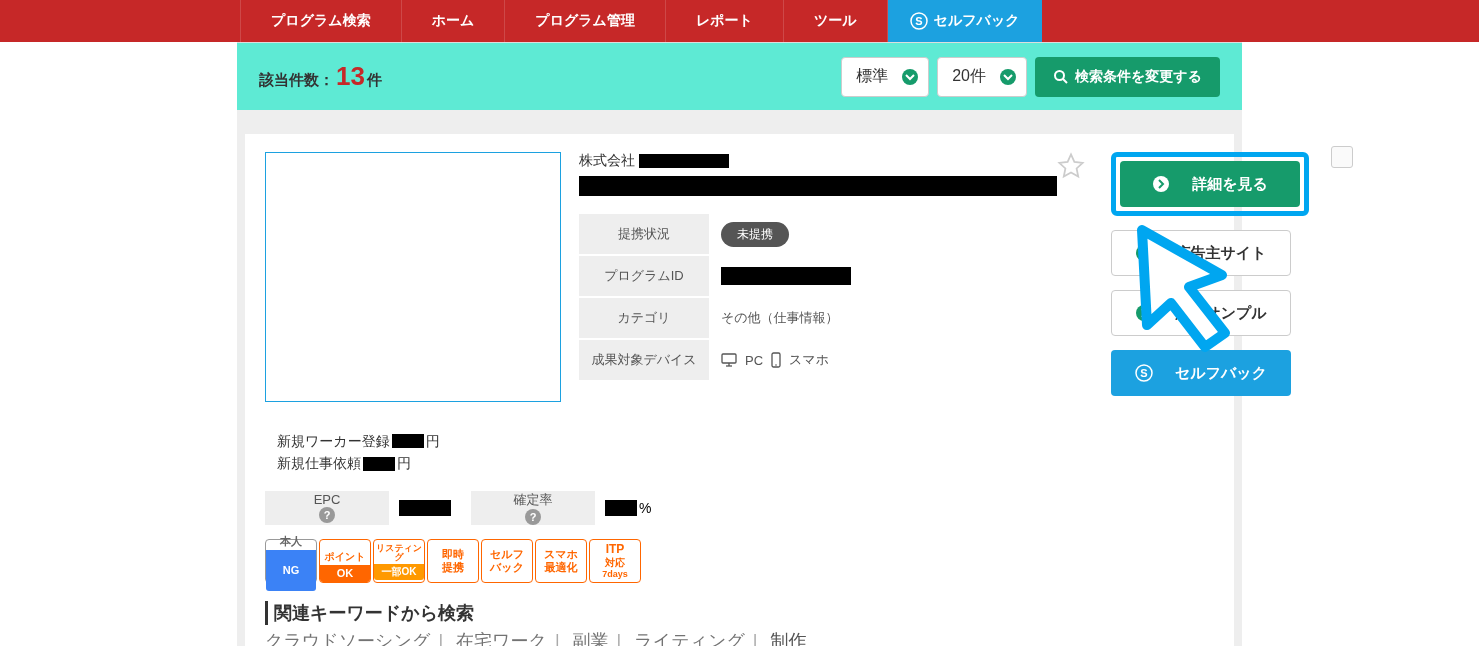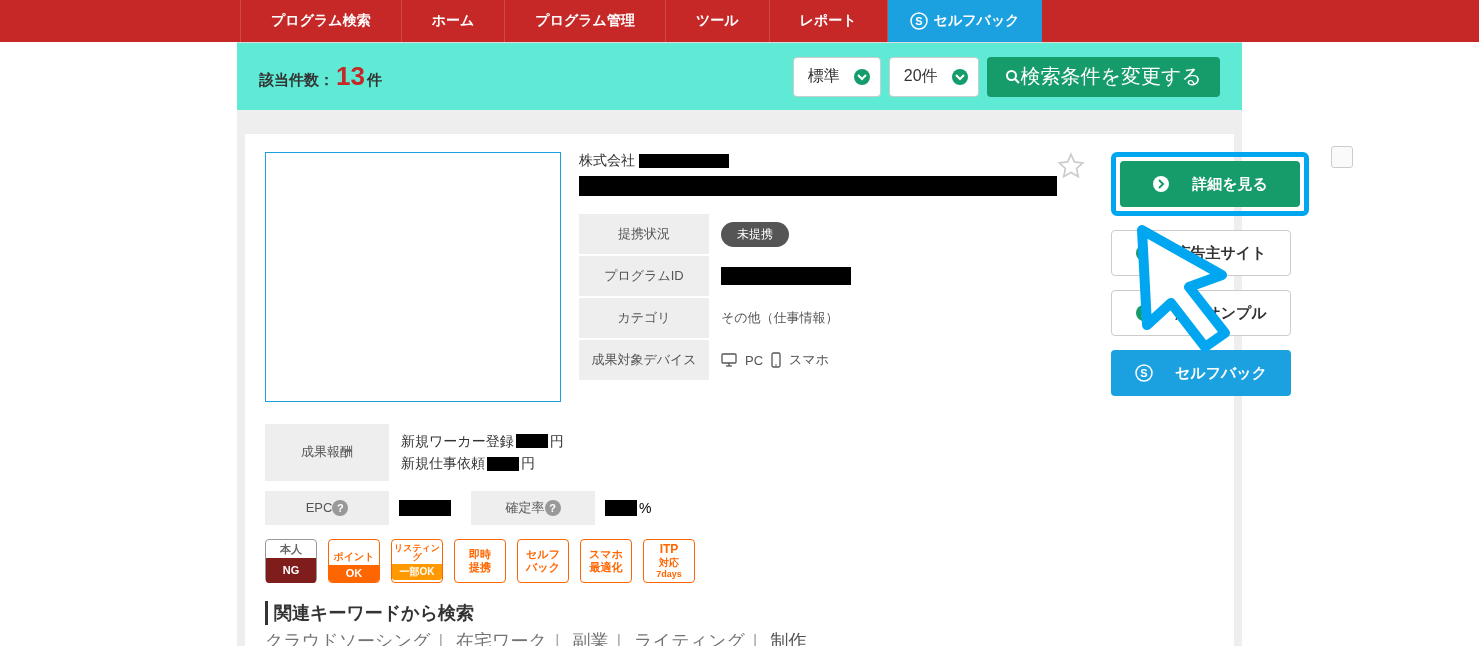--- a/index.html
+++ b/index.html
@@ -10,21 +10,21 @@
 .topnav a:first-child { border-left: 1px solid rgba(255,255,255,0.15); }
 .topnav a.selfback { background: #1ca1e0; border: none; padding: 0 22px; }
 .topnav a.selfback svg { margin-right: 6px; }
 
 .subbar { background: #5eead4; height: 68px; margin: 0 237px; display: flex; align-items: center; justify-content: space-between; padding: 0 22px; border-top: 1px solid #ddd; }
 .count-box { font-size: 15px; font-weight: bold; color: #333; }
 .count-num { color: #c62828; font-size: 26px; font-weight: bold; margin: 0 2px; }
 .subbar-right { display: flex; gap: 8px; align-items: center; }
 .selectbox { background: #fff; border: 1px solid #ccc; border-radius: 4px; height: 40px; display: flex; align-items: center; padding: 0 10px 0 14px; font-size: 16px; color: #333; gap: 14px; cursor: pointer; }
 .selectbox svg { flex-shrink: 0; }
-.btn-green-lg { background: #169b6b; color: #fff; border: none; border-radius: 4px; height: 40px; padding: 0 18px; font-size: 20px; font-weight: normal; display: flex; align-items: center; cursor: pointer; }
+.btn-green-lg { background: #169b6b; color: #fff; border: none; border-radius: 4px; height: 40px; padding: 0 18px; font-size: 14px; font-weight: bold; display: flex; align-items: center; gap: 6px; cursor: pointer; }
 
 .main { margin: 0 237px; background: #eee; padding: 24px 8px 40px 8px; }
 .card { background: #fff; display: flex; }
 .card-body { flex: 1; padding: 18px 20px; }
 .card-side { width: 40px; padding-top: 12px; text-align: center; }
 .checkbox-side { width: 22px; height: 22px; border: 1px solid #ccc; border-radius: 3px; background: #fafafa; display: inline-block; }
 
 .row-top { display: flex; gap: 18px; }
 .thumb { width: 296px; height: 250px; border: 1px solid #1ca1e0; background: #fff; flex-shrink: 0; }
 .info-col { flex: 1; }
@@ -50,28 +50,28 @@
 
 .cursor-arrow { position: absolute; top: 215px; left: 1127px; pointer-events: none; }
 
 .reward-row { display: flex; margin-top: 14px; }
 .reward-label { width: 124px; background: #eee; display: flex; align-items: center; justify-content: center; font-size: 13px; color: #555; }
 .reward-val { padding: 6px 12px; font-size: 14px; color: #333; line-height: 1.6; }
 .reward-val .line { display: flex; align-items: center; gap: 2px; }
 
 .metric-row { display: flex; gap: 10px; margin-top: 10px; }
 .metric { display: flex; align-items: center; }
-.metric-label { width: 124px; background: #eee; height: 34px; display: flex; align-items: center; justify-content: center; font-size: 13px; color: #555; gap: 0; }
+.metric-label { width: 124px; background: #eee; height: 34px; display: flex; align-items: center; justify-content: center; font-size: 13px; color: #555; gap: 0; flex-direction: column; }
 .metric-val { padding: 0 10px; display: flex; align-items: center; gap: 2px; height: 34px; font-size: 14px; }
 .help-icon { width: 16px; height: 16px; border-radius: 50%; background: #999; color: #fff; display: inline-flex; align-items: center; justify-content: center; font-size: 11px; font-weight: bold; }
 
-.tags-row { display: flex; gap: 11px; margin-top: 14px; }
+.tags-row { display: flex; gap: 2px; margin-top: 14px; }
 .tag { border: 1px solid; border-radius: 4px; width: 52px; height: 44px; display: flex; flex-direction: column; align-items: center; justify-content: center; font-size: 11px; font-weight: bold; line-height: 1.2; text-align: center; }
 .tag-gray { border-color: #999; color: #666; }
-.tag-gray .bot { background: #7f1d1d; color: #fff; width: 100%; border-radius: 0 0 3px 3px; padding: 6px 0; margin-top: 2px; }
+.tag-gray .bot { background: #3b82f6; color: #fff; width: 100%; border-radius: 0 0 3px 3px; padding: 14px 0; margin-top: 2px; }
 .tag-orange { border-color: #f60; color: #f60; }
 .tag-orange .bot { background: #f60; color: #fff; width: 100%; border-radius: 0 0 3px 3px; padding: 2px 0; margin-top: 2px; }
 .tag-orange2 { border-color: #f60; color: #f60; }
 .tag-orange2 .bot { background: #f90; color: #fff; width: 100%; border-radius: 0 0 3px 3px; padding: 2px 0; margin-top: 2px; font-size: 10px; }
 .tag-simple { border-color: #f60; color: #f60; justify-content: center; }
 .tag-simple.sm { font-size: 10px; }
 
 .kw-row { margin-top: 18px; font-size: 18px; }
 .kw-title { font-weight: bold; color: #333; border-left: 3px solid #333; padding-left: 6px; }
 .kw-links { margin-top: 4px; color: #aaa; }
@@ -79,22 +79,22 @@
 .kw-links a:first-child { margin-left: 0; }
 .kw-links span.plain { color: #555; margin-left: 8px; }
 </style>
 </head>
 <body>
 
 <nav class="topnav">
   <a>プログラム検索</a>
   <a>ホーム</a>
   <a>プログラム管理</a>
+  <a>レポート</a>
   <a>ツール</a>
-  <a>レポート</a>
   <a class="selfback">
     <svg width="18" height="18" viewBox="0 0 18 18">
         <circle cx="9" cy="9" r="8" fill="none" stroke="#fff" stroke-width="1.5"></circle>
         <text x="9" y="13" text-anchor="middle" fill="#fff" font-size="11" font-weight="bold">S</text>
       </svg>
     <span>セルフバック</span>
   </a>
 </nav>
 
 <div class="subbar">
@@ -211,21 +211,20 @@
             <svg width="18" height="18" viewBox="0 0 18 18">
                 <circle cx="9" cy="9" r="8" fill="none" stroke="#fff" stroke-width="1.5"></circle>
                 <text x="9" y="13" text-anchor="middle" fill="#fff" font-size="11" font-weight="bold">S</text>
               </svg>
             <span>セルフバック</span>
           </div>
         </div>
       </div>
 
       <div class="reward-row">
-        <div class="reward-label">成果報酬</div>
         <div class="reward-val">
           <div class="line">
               <span>新規ワーカー登録</span>
               <span class="redact" style="width:32px;"></span>
               <span>円</span>
             </div>
           <div class="line">
               <span>新規仕事依頼</span>
               <span class="redact" style="width:32px;"></span>
               <span>円</span>

